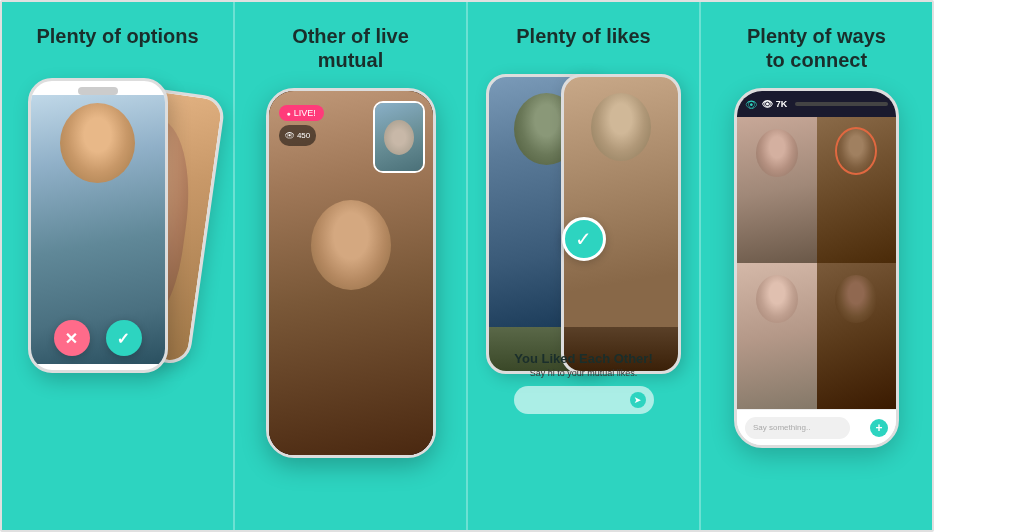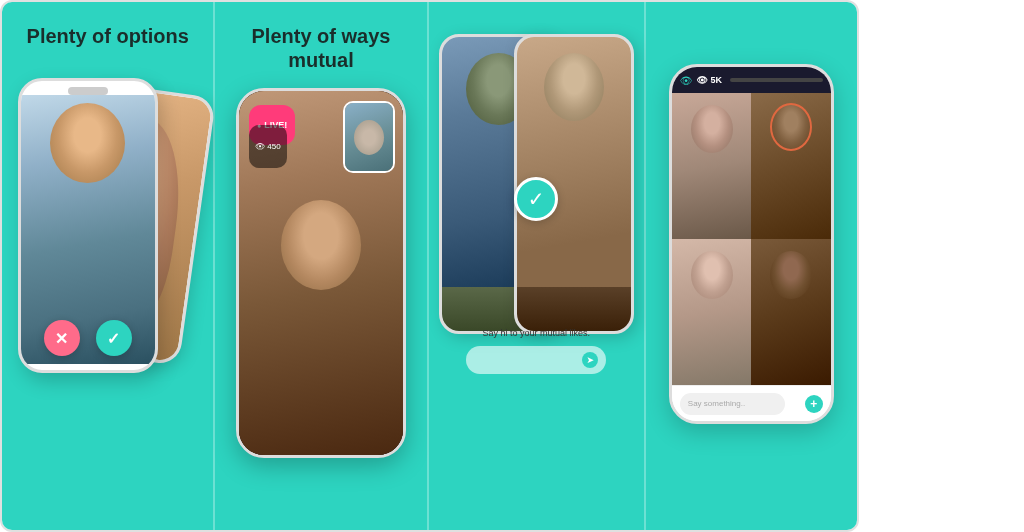--- a/index.html
+++ b/index.html
@@ -5,26 +5,26 @@
     * { margin: 0; padding: 0; box-sizing: border-box; }
     body {
       width: 1024px;
       height: 532px;
       background: #fff;
       font-family: -apple-system, BlinkMacSystemFont, 'Segoe UI', sans-serif;
       overflow: hidden;
     }
 
     .container {
-      width: 859px;
+      width: 934px;
       height: 532px;
       display: flex;
       flex-direction: row;
       border: 2px solid #e0e0e0;
-      border-radius: 12px;
+      border-radius: 2px;
       overflow: hidden;
     }
 
     .panel {
       flex: 1;
       display: flex;
       flex-direction: column;
       align-items: center;
       padding: 22px 10px 20px;
       background: #2DD4C0;
@@ -152,41 +152,41 @@
       position: relative;
     }
 
     .live-badge {
       position: absolute;
       top: 14px;
       left: 10px;
       background: #ff3b7a;
       color: #fff;
       font-size: 9px;
-      font-weight: 700;
-      padding: 15px 8px;
+      font-weight: 400;
+      padding: 3px 8px;
       border-radius: 12px;
       display: flex;
       align-items: center;
       gap: 3px;
     }
 
     .live-badge::before {
       content: '●';
       font-size: 7px;
     }
 
     .live-viewers {
       position: absolute;
       top: 34px;
       left: 10px;
       background: rgba(0,0,0,0.5);
       color: #fff;
       font-size: 8px;
-      padding: 17px 6px;
+      padding: 6px 6px;
       border-radius: 10px;
       display: flex;
       align-items: center;
       gap: 2px;
     }
 
     .mini-video {
       position: absolute;
       top: 10px;
       right: 8px;
@@ -418,21 +418,21 @@
         <div class="phone-front-bottom">
           <div class="btn-circle btn-x">✕</div>
           <div class="btn-circle btn-check">✓</div>
         </div>
       </div>
     </div>
   </div>
 
   <div class="panel panel-2">
     <div class="panel-title">
-      <span>Plenty of ways</span><br>
+      <span>Other of live</span><br>
       <span>mutual</span>
     </div>
     <div class="phone-live">
       <div class="live-main-photo">
 
         <div style="position:absolute;inset:0;background:linear-gradient(170deg,#c09878 0%,#a07858 25%,#7a5838 55%,#4a2810 100%);"></div>
 
         <div style="position:absolute;top:30%;left:50%;transform:translateX(-50%);width:80px;height:90px;background:radial-gradient(ellipse at 50% 40%,#d4a880 30%,#b48860 60%,#8a6840 100%);border-radius:50%;"></div>
 
         <div class="live-badge">
@@ -446,55 +446,58 @@
         <div class="mini-video">
           <div style="width:100%;height:100%;background:linear-gradient(160deg,#8ab0c8 0%,#6a9098 50%,#4a7078 100%);display:flex;align-items:center;justify-content:center;">
             <div style="width:30px;height:35px;background:radial-gradient(ellipse,#c8b8a8 30%,#a09888 100%);border-radius:50%;"></div>
           </div>
         </div>
       </div>
     </div>
   </div>
 
   <div class="panel panel-3">
+    <div class="panel-title">Plenty of likes</div>
     <div class="phones-likes-wrapper">
 
       <div class="phone-left-likes">
         <div class="photo-man" style="display:flex;align-items:flex-start;justify-content:center;padding-top:16px;">
           <div style="width:65px;height:72px;background:radial-gradient(ellipse at 50% 38%,#8a9878 25%,#6a7858 55%,#4a5838 100%);border-radius:50%;"></div>
         </div>
         <div style="height:15%;background:linear-gradient(180deg,#5a6848 0%,#3a4828 100%);"></div>
       </div>
 
       <div class="phone-right-likes">
         <div class="photo-woman" style="display:flex;align-items:flex-start;justify-content:center;padding-top:16px;">
           <div style="width:60px;height:68px;background:radial-gradient(ellipse at 50% 38%,#d0b898 25%,#b09878 55%,#8a7858 100%);border-radius:50%;"></div>
         </div>
         <div style="height:15%;background:linear-gradient(180deg,#5a4028 0%,#3a2008 100%);"></div>
       </div>
 
       <div class="match-check">✓</div>
 
       <div class="likes-bottom">
+        <div class="likes-match-text">You Liked Each Other!</div>
         <div class="likes-sub-text">Say hi to your mutual likes.</div>
         <div class="send-bar">
           <div class="send-icon">➤</div>
         </div>
       </div>
     </div>
   </div>
 
   <div class="panel panel-4">
     <div class="panel-title">
-      <br>
+      <span>Plenty of ways</span><br>
+      <span>to connect</span>
     </div>
     <div class="phone-connect">
       <div class="connect-top-bar">
         <span class="eye-icon-small">👁</span>
-        <span class="viewers-count">👁 5K</span>
+        <span class="viewers-count">👁 7K</span>
         <div style="flex:1;height:4px;background:#444;border-radius:2px;margin-left:4px;"></div>
       </div>
       <div class="grid-2x2">
         <div class="grid-cell grid-cell-1" style="display:flex;align-items:flex-start;justify-content:center;padding-top:12px;">
           <div style="width:42px;height:48px;background:radial-gradient(ellipse at 50% 38%,#d4b0a0 25%,#b49080 55%,#8a7060 100%);border-radius:50%;"></div>
         </div>
         <div class="grid-cell grid-cell-2" style="display:flex;align-items:flex-start;justify-content:center;padding-top:10px;">
           <div style="width:42px;height:48px;background:radial-gradient(ellipse at 50% 38%,#a08060 25%,#806040 55%,#604020 100%);border-radius:50%;border:2px solid #e06840;"></div>
         </div>
         <div class="grid-cell grid-cell-3" style="display:flex;align-items:flex-start;justify-content:center;padding-top:12px;">

